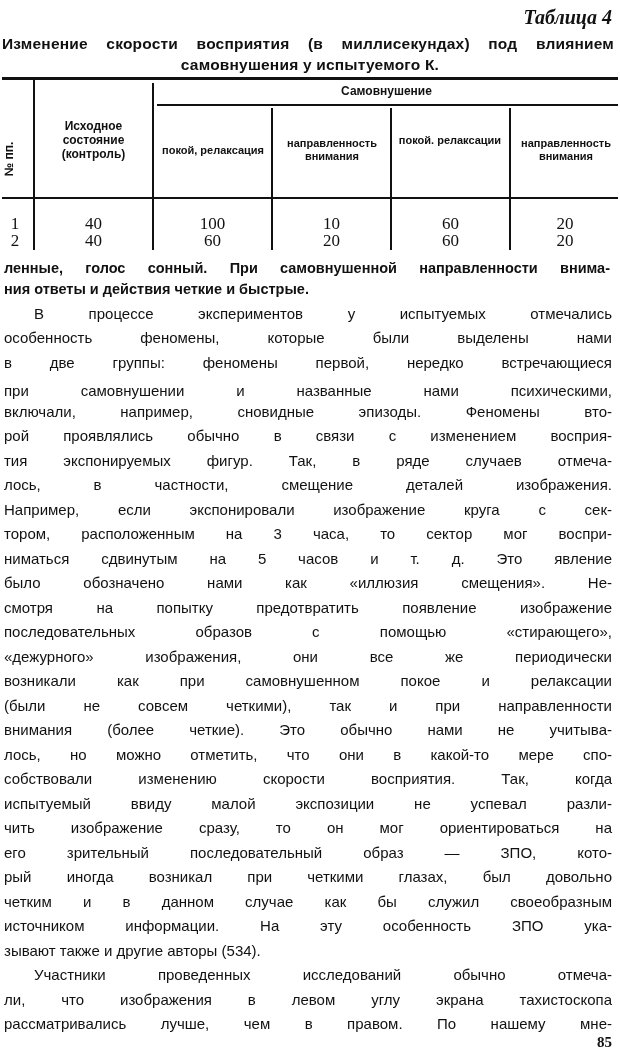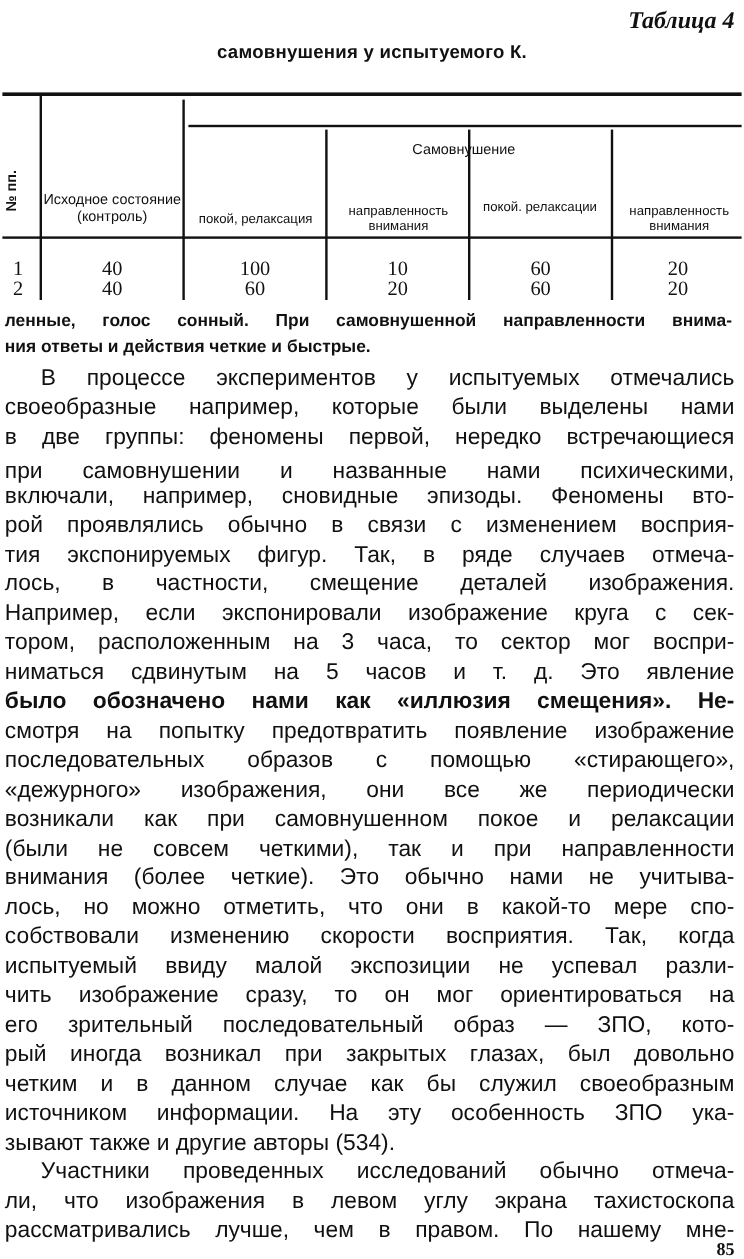--- a/index.html
+++ b/index.html
@@ -1,38 +1,39 @@
 <!DOCTYPE html>
 <html><head>
 <meta charset="utf-8">
 <style>
   html, body { margin:0; padding:0; background:#ffffff; }
   body { width:620px; height:1049px; position:relative; overflow:hidden; color:#111; font-family:"Liberation Sans", sans-serif; }
   .table-label { position:absolute; right:8px; top:6px; font-family:"Liberation Serif", serif; font-style:italic; font-weight:bold; font-size:20px; }
   .caption { position:absolute; left:0; width:620px; top:33px; text-align:center; font-weight:bold; font-size:15.5px; line-height:21px; letter-spacing:0.2px; }
   .caption .l1 { display:block; text-align:justify; text-align-last:justify; padding:0 6px 0 2px; }
   .rule { position:absolute; background:#111; }
-  .th { position:absolute; font-weight:normal; font-size:11px; line-height:13px; text-align:center; display:flex; align-items:center; justify-content:center;margin-top:33px; }
+  .th { position:absolute; font-weight:bold; font-size:11px; line-height:13px; text-align:center; display:flex; align-items:center; justify-content:center; }
   .rownum-hdr { position:absolute; left:4px; top:130px; width:22px; height:60px; transform-origin:center; }
   .rownum-hdr span { display:block; transform:rotate(-90deg); font-weight:bold; font-size:12px; white-space:nowrap; position:absolute; left:-12px; top:22px; }
   .td { position:absolute; font-family:"Liberation Serif", serif; font-size:17px; line-height:16px; text-align:center; }
   .note-line { position:absolute; left:4px; width:606px; font-size:14.5px; font-weight:bold; text-align:justify; text-align-last:justify; white-space:nowrap; letter-spacing:0; }
   .note-line.last { text-align-last:left; }
-  .line { position:absolute; left:4px; width:608px; font-size:19px; text-align:justify; text-align-last:justify; white-space:nowrap; overflow:visible; }
+  .line { position:absolute; left:4px; width:608px; font-size:15px; text-align:justify; text-align-last:justify; white-space:nowrap; overflow:visible; }
   .line.indent { padding-left:30px; width:578px; }
   .line.last { text-align-last:left; }
   .page-num { position:absolute; right:8px; bottom:12px; font-family:"Liberation Serif", serif; font-weight:bold; font-size:15px; }
 </style>
 </head>
 <body>
 
 <div>
 
   <div class="table-label">Таблица 4</div>
   <div class="caption">
+    <span class="l1">Изменение скорости восприятия (в миллисекундах) под влиянием</span>
     <span>самовнушения у испытуемого К.</span>
   </div>
 
   <div class="rule" style="left:2px; top:77px; width:616px; height:3px;"></div>
   <div class="rule" style="left:157px; top:104px; width:461px; height:1.5px;"></div>
   <div class="rule" style="left:2px; top:197px; width:616px; height:2px;"></div>
   <div class="rule" style="left:33px; top:80px; width:2px; height:170px;"></div>
   <div class="rule" style="left:152px; top:83px; width:2px; height:167px;"></div>
   <div class="rule" style="left:271px; top:108px; width:2px; height:142px;"></div>
   <div class="rule" style="left:390px; top:108px; width:2px; height:142px;"></div>
@@ -74,43 +75,43 @@
     <div class="td" style="left:155px; top:233px; width:115px;">60</div>
     <div class="td" style="left:274px; top:233px; width:115px;">20</div>
     <div class="td" style="left:393px; top:233px; width:115px;">60</div>
     <div class="td" style="left:512px; top:233px; width:106px;">20</div>
   </div>
 
   <div class="note-line" style="top:260px;">ленные, голос сонный. При самовнушенной направленности внима-</div>
   <div class="note-line last" style="top:281px;">ния ответы и действия четкие и быстрые.</div>
 
   <div class="line indent" style="top:305px;">В процессе экспериментов у испытуемых отмечались</div>
-  <div class="line" style="top:329px;">своеобразные например, которые были выделены нами</div>
+  <div class="line" style="top:329px;">особенность феномены, которые были выделены нами</div>
   <div class="line" style="top:354px;">в две группы: феномены первой, нередко встречающиеся</div>
   <div class="line" style="top:382px;">при самовнушении и названные нами психическими,</div>
   <div class="line" style="top:403px;">включали, например, сновидные эпизоды. Феномены вто-</div>
   <div class="line" style="top:427px;">рой проявлялись обычно в связи с изменением восприя-</div>
   <div class="line" style="top:452px;">тия экспонируемых фигур. Так, в ряде случаев отмеча-</div>
   <div class="line" style="top:476px;">лось, в частности, смещение деталей изображения.</div>
   <div class="line" style="top:501px;">Например, если экспонировали изображение круга с сек-</div>
   <div class="line" style="top:525px;">тором, расположенным на 3 часа, то сектор мог воспри-</div>
   <div class="line" style="top:550px;">ниматься сдвинутым на 5 часов и т. д. Это явление</div>
-  <div class="line" style="top:574px;font-weight:bold;">было обозначено нами как «иллюзия смещения». Не-</div>
+  <div class="line" style="top:574px;">было обозначено нами как «иллюзия смещения». Не-</div>
   <div class="line" style="top:599px;">смотря на попытку предотвратить появление изображение</div>
   <div class="line" style="top:623px;">последовательных образов с помощью «стирающего»,</div>
   <div class="line" style="top:648px;">«дежурного» изображения, они все же периодически</div>
   <div class="line" style="top:672px;">возникали как при самовнушенном покое и релаксации</div>
   <div class="line" style="top:697px;">(были не совсем четкими), так и при направленности</div>
   <div class="line" style="top:721px;">внимания (более четкие). Это обычно нами не учитыва-</div>
   <div class="line" style="top:746px;">лось, но можно отметить, что они в какой-то мере спо-</div>
   <div class="line" style="top:770px;">собствовали изменению скорости восприятия. Так, когда</div>
   <div class="line" style="top:795px;">испытуемый ввиду малой экспозиции не успевал разли-</div>
   <div class="line" style="top:819px;">чить изображение сразу, то он мог ориентироваться на</div>
   <div class="line" style="top:844px;">его зрительный последовательный образ — ЗПО, кото-</div>
-  <div class="line" style="top:868px;">рый иногда возникал при закрытых глазах, был довольно</div>
+  <div class="line" style="top:868px;">рый иногда возникал при четкими глазах, был довольно</div>
   <div class="line" style="top:893px;">четким и в данном случае как бы служил своеобразным</div>
   <div class="line" style="top:917px;">источником информации. На эту особенность ЗПО ука-</div>
   <div class="line last" style="top:942px;">зывают также и другие авторы (534).</div>
   <div class="line indent" style="top:966px;">Участники проведенных исследований обычно отмеча-</div>
   <div class="line" style="top:991px;">ли, что изображения в левом углу экрана тахистоскопа</div>
   <div class="line" style="top:1015px;">рассматривались лучше, чем в правом. По нашему мне-</div>
 
   <div class="page-num" style="bottom:-2px;">85</div>
 </div>
 

